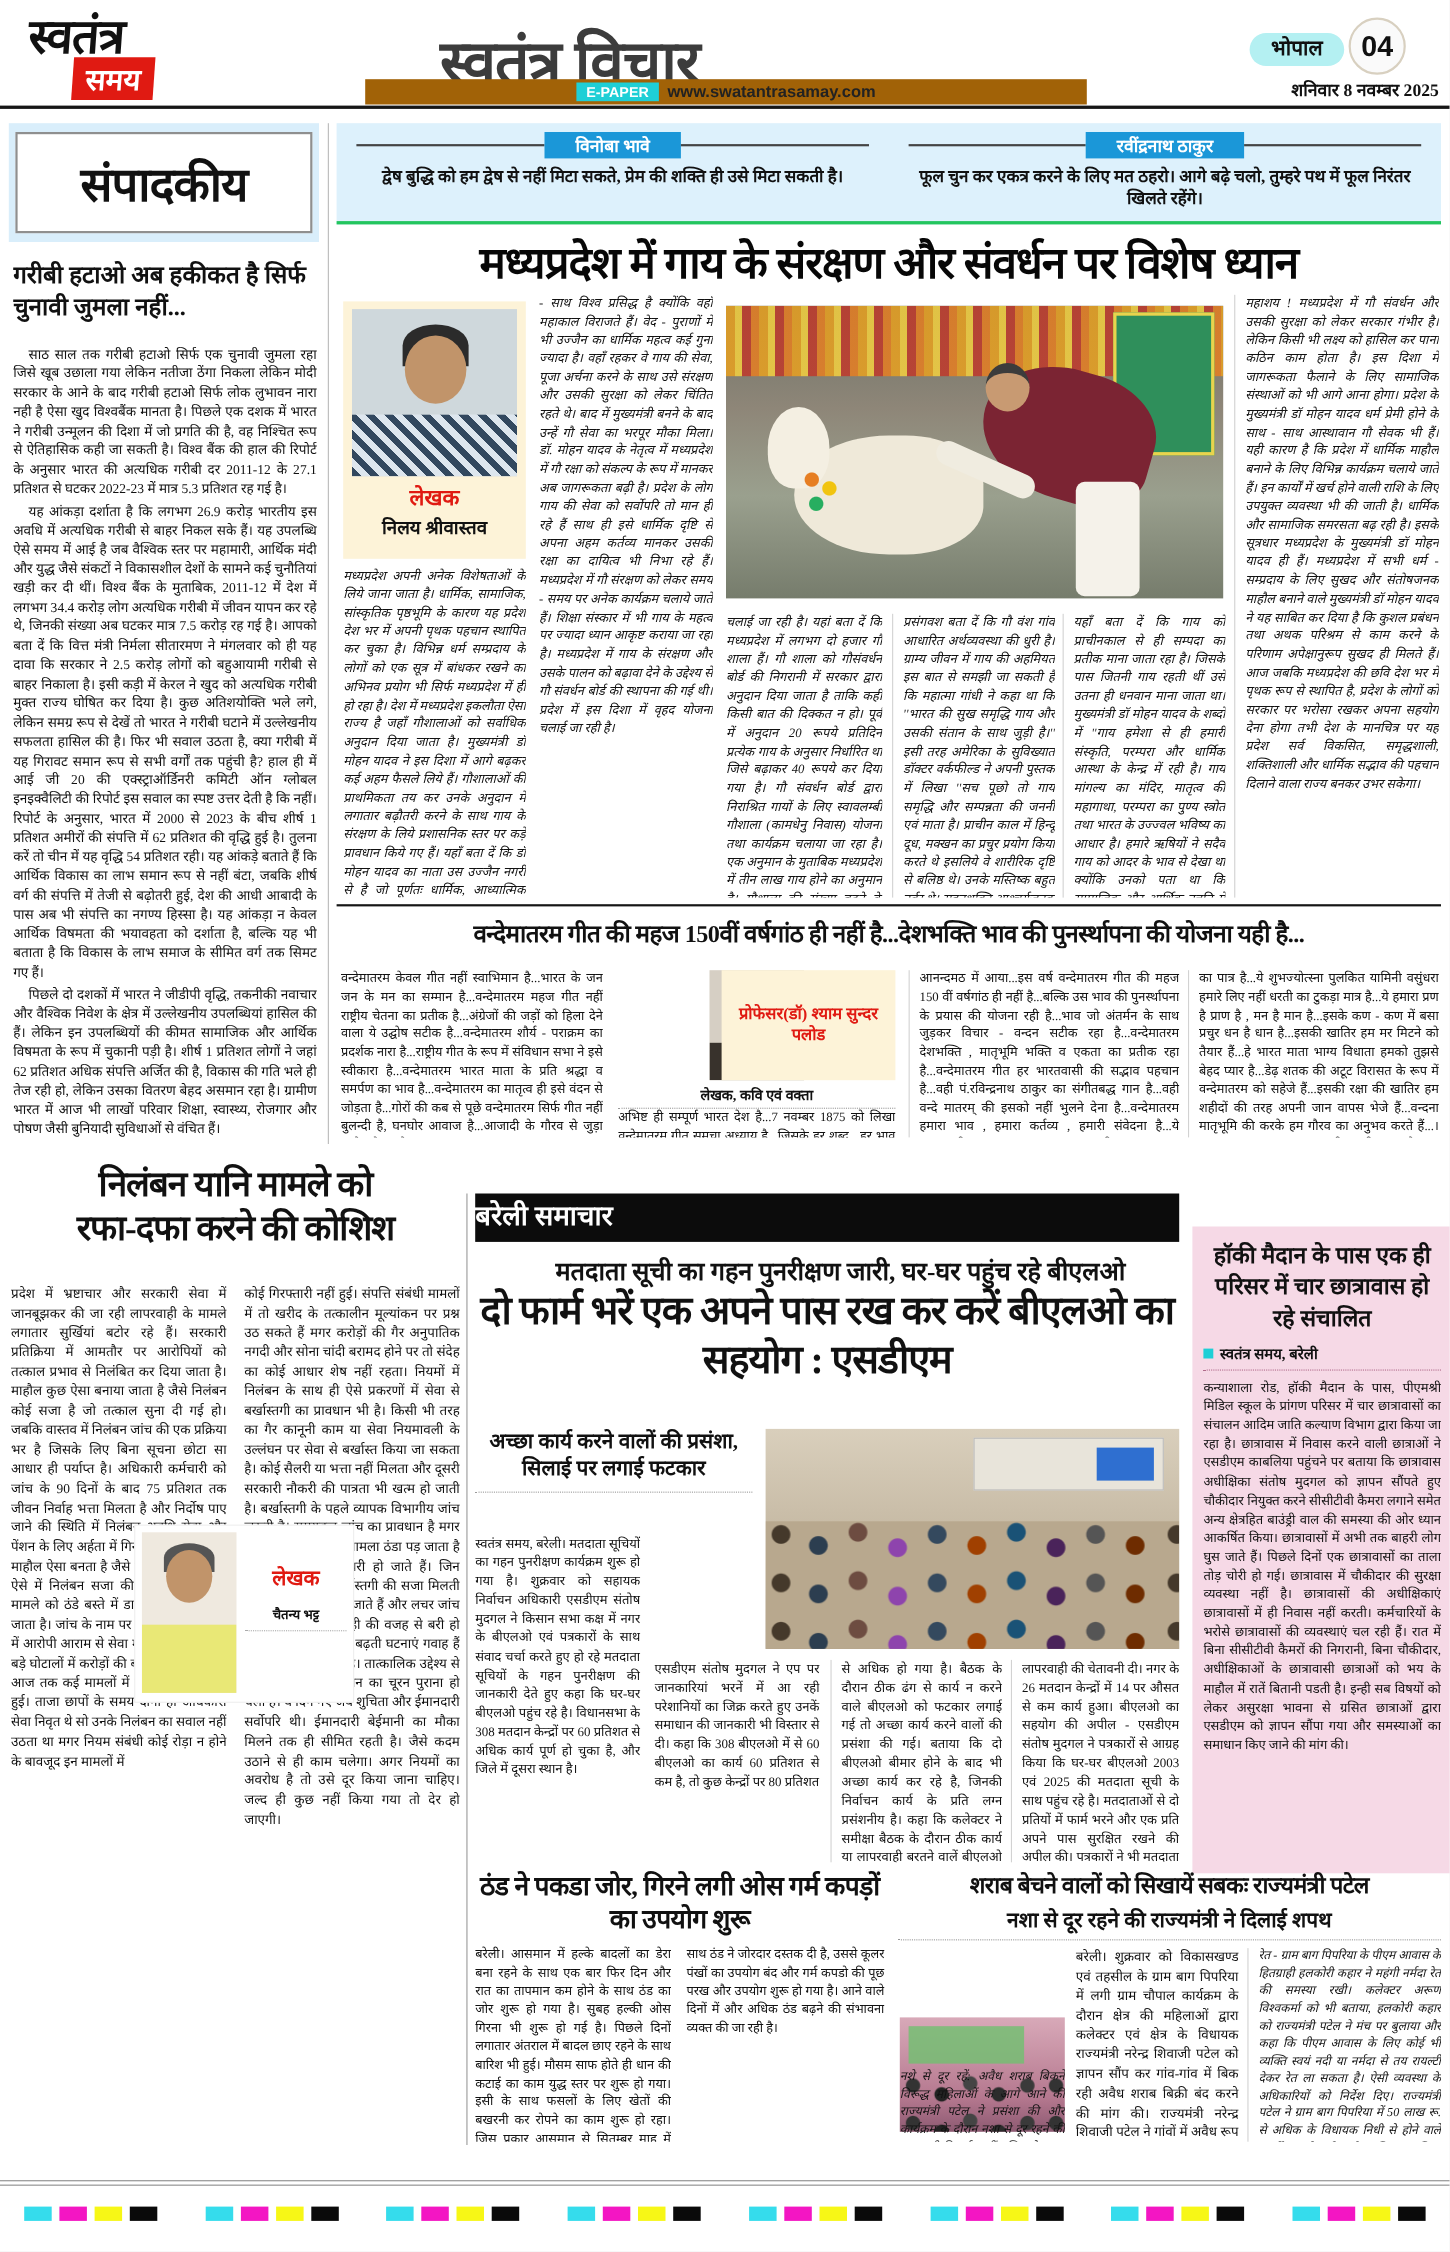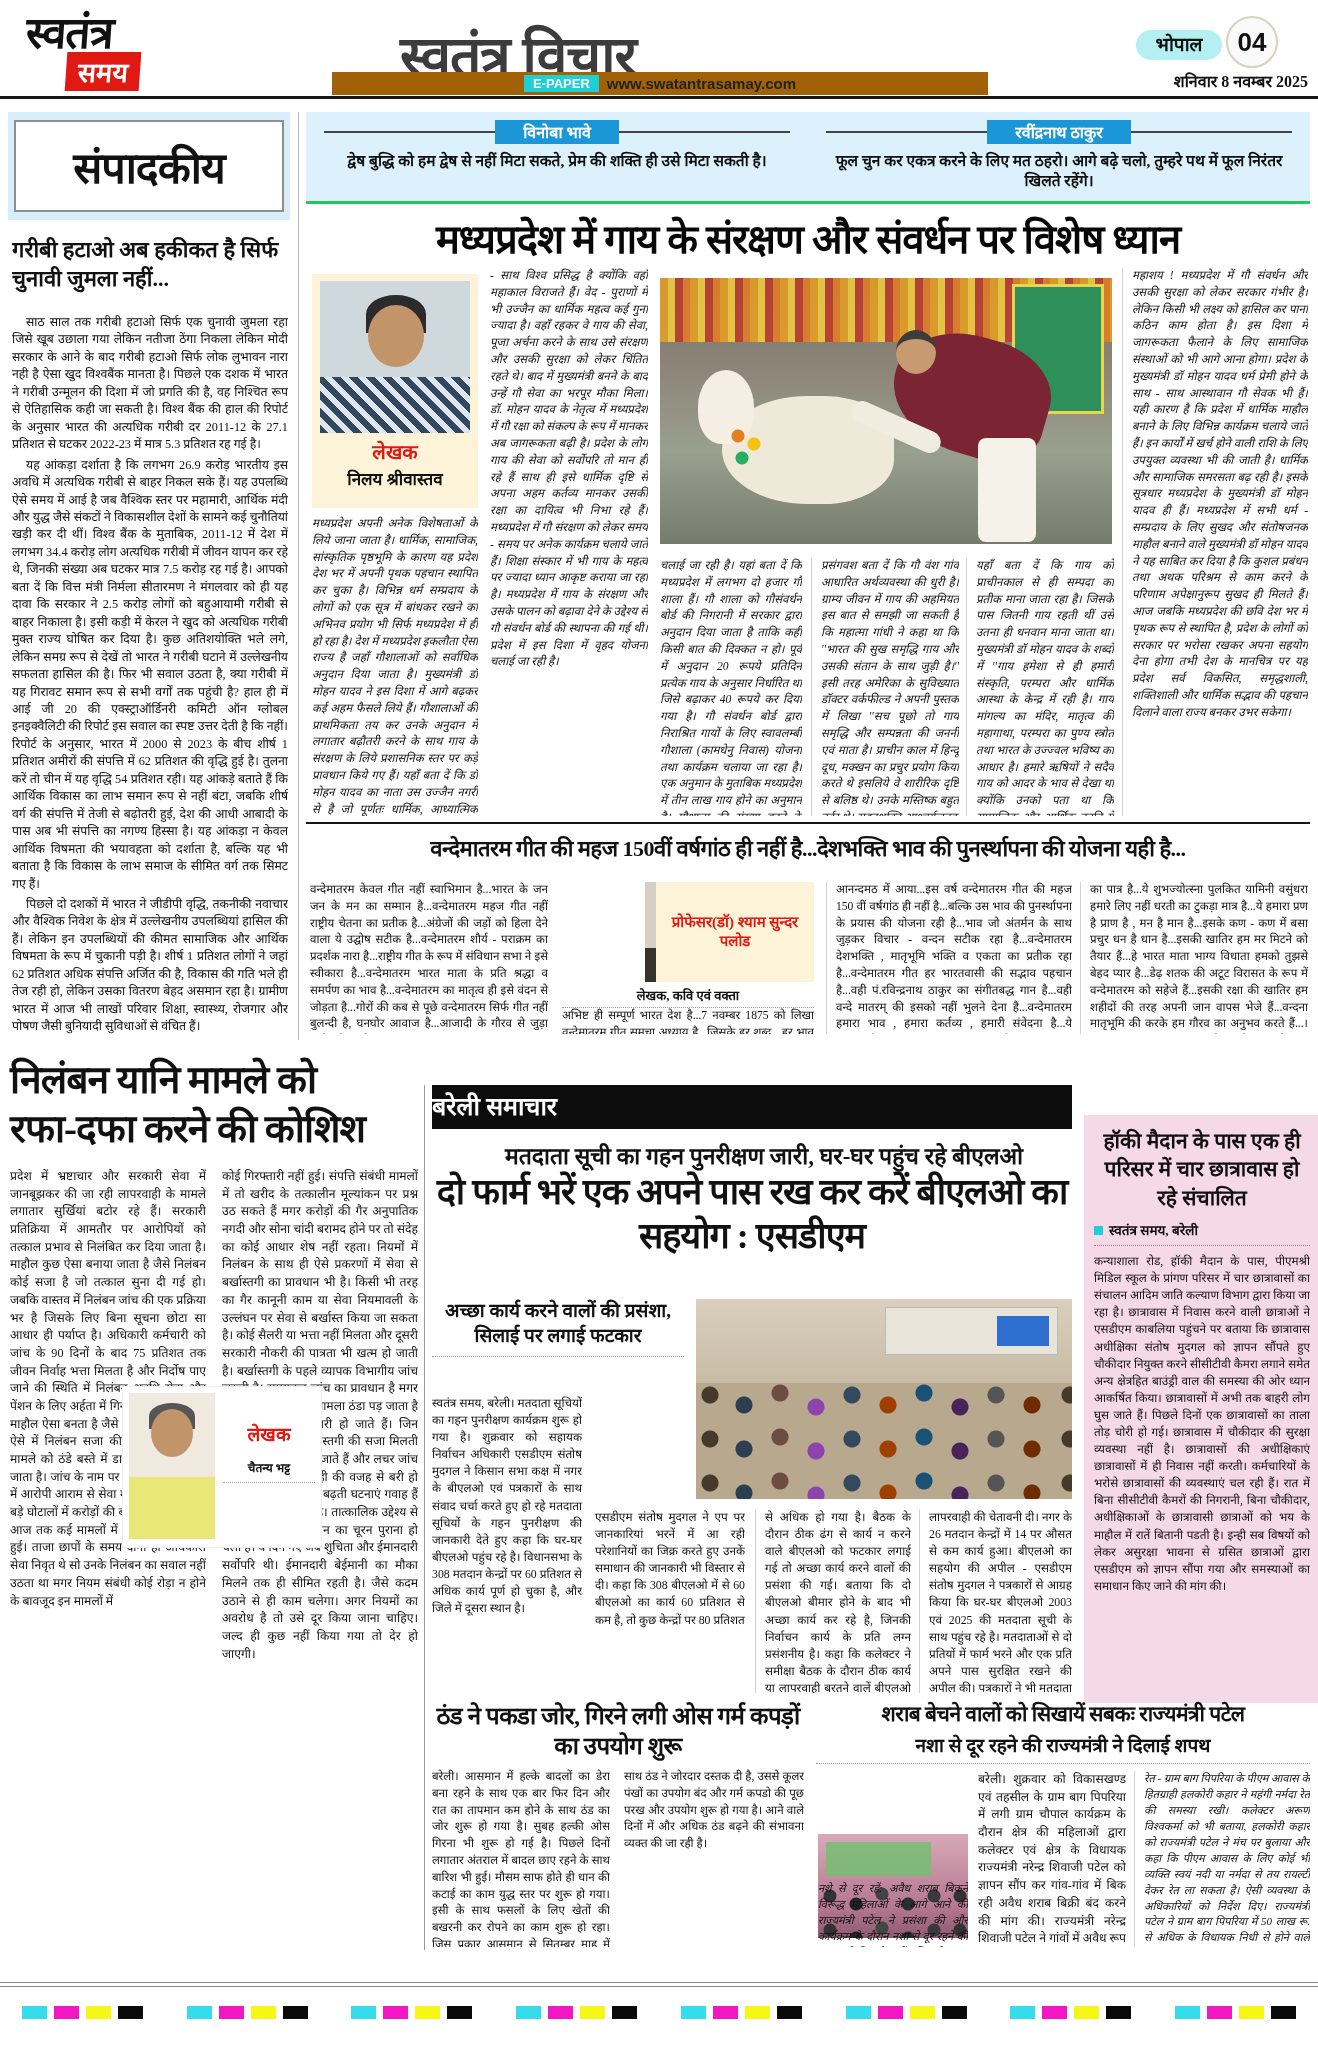--- a/index.html
+++ b/index.html
@@ -39,21 +39,21 @@
   .quotes-panel { background:#ddf1fc; border-bottom:3px solid #22c55e; display:flex; }
   .quote-half { flex:1; padding:8px 18px 4px 18px; }
   .q-row { display:flex; align-items:center; }
   .q-line { flex:1; height:2px; background:#444; }
   .q-label { background:#1b97d8; color:#fff; font-weight:700; font-size:16px; padding:1px 28px; white-space:nowrap; }
   .q-text { font-weight:700; font-size:15.5px; text-align:center; line-height:1.3; margin-top:7px; }
 
   
   .main-head { text-align:center; font-size:40px; font-weight:800; letter-spacing:-1px; color:#070707; white-space:nowrap; overflow:hidden; }
   .vande-head { text-align:center; font-size:22px; font-weight:800; letter-spacing:-0.5px; white-space:nowrap; overflow:hidden; }
-  .susp-head { font-size:39px; font-weight:800; line-height:1.25; letter-spacing:-1px; }
+  .susp-head { font-size:32px; font-weight:800; line-height:1.25; letter-spacing:-1px;text-align:center; }
 
   
   .author-box { background:#fdf3d8; padding:7px; }
   .author-label { color:#e01a12; font-size:20px; font-weight:800; text-align:center; margin-top:5px; }
   .author-name { font-size:17px; font-weight:600; text-align:center; margin-top:2px; }
   .photo-frame { background:#cfd8dc; position:relative; overflow:hidden; margin:0 auto; }
 
   
   .black-banner { background:#0c0c0c; color:#fff; font-weight:700; font-size:25px; text-align:left; line-height:44px; }
   .kicker { text-align:center; font-weight:700; font-size:23px; }

